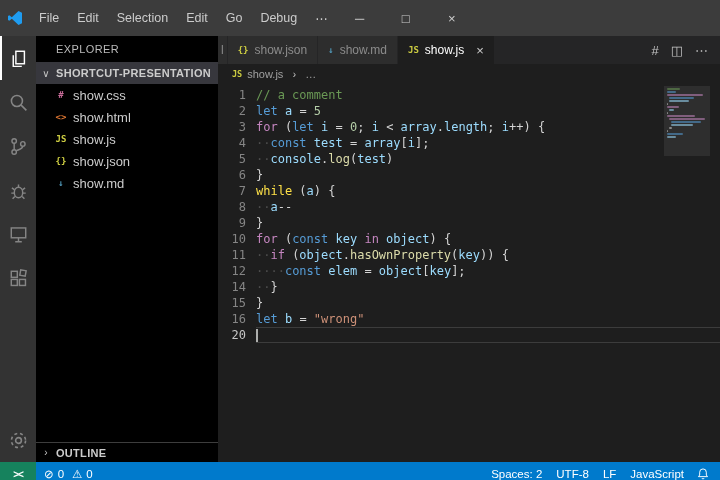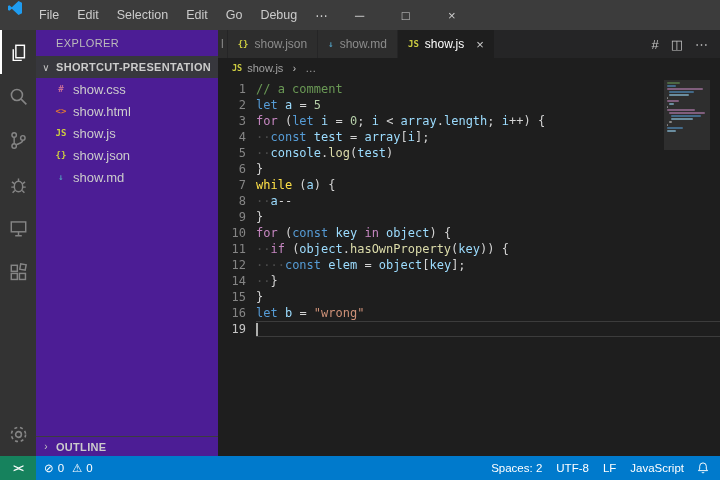--- a/index.html
+++ b/index.html
@@ -1,36 +1,36 @@
 <!DOCTYPE html>
 <html><head>
 <meta charset="utf-8">
 <style>
   html,body{margin:0;padding:0;width:720px;height:480px;overflow:hidden;background:#1e1e1e;
     font-family:"Liberation Sans",sans-serif;-webkit-font-smoothing:antialiased;}
   *{box-sizing:border-box;}
 
   
-  .titlebar{height:30px;background:#3c3c3c;display:flex;align-items:flex-start;color:#cccccc;font-size:12.5px;}
+  .titlebar{height:36px;background:#3c3c3c;display:flex;align-items:center;color:#cccccc;font-size:12.5px;}
   .logo{width:30px;display:flex;align-items:center;justify-content:center;}
   .menus{display:flex;height:100%;}
   .menu-item{padding:0 9px;display:flex;align-items:center;cursor:default;}
   .title{flex:1;text-align:center;white-space:nowrap;overflow:hidden;color:#cccccc;}
   .win-controls{display:flex;height:100%;}
   .wc{width:46px;height:100%;display:flex;align-items:center;justify-content:center;font-size:13px;color:#cccccc;}
 
   
   .main{display:flex;height:426px;}
 
   .activitybar{width:36px;background:#333333;display:flex;flex-direction:column;align-items:stretch;}
   .ab-icon{height:44px;display:flex;align-items:center;justify-content:center;color:#858585;}
   .ab-icon.active{color:#ffffff;box-shadow:inset 2px 0 0 0 #ffffff;}
   .ab-spacer{flex:1;}
 
-  .sidebar{width:182px;background:#4c1d95;display:flex;flex-direction:column;color:#cccccc;}
+  .sidebar{width:182px;background:#000000;display:flex;flex-direction:column;color:#cccccc;}
   .sb-header{height:26px;display:flex;align-items:center;padding-left:20px;font-size:11px;color:#bbbbbb;letter-spacing:.4px;}
   .sb-folder{height:22px;display:flex;align-items:center;background:#37373d;font-size:11px;font-weight:bold;letter-spacing:.3px;padding-left:4px;gap:4px;}
   .chev{color:#c5c5c5;font-size:10px;width:12px;text-align:center;font-weight:normal;}
   .file-row{height:22px;display:flex;align-items:center;padding-left:18px;font-size:13px;gap:5px;cursor:default;}
   .file-icon{width:14px;text-align:center;font-family:"DejaVu Sans Mono",monospace;font-size:9px;font-weight:bold;}
   .sb-spacer{flex:1;}
   .sb-outline{height:20px;display:flex;align-items:center;border-top:1px solid #3d3d3d;font-size:11px;font-weight:bold;letter-spacing:.3px;padding-left:4px;gap:4px;}
 
   
   .editor{flex:1;display:flex;flex-direction:column;background:#1e1e1e;min-width:0;}
@@ -274,21 +274,21 @@
           </div>
           <div class="code-line">
             <div class="ln">15</div>
             <div class="lc"><span style="color: rgb(212, 212, 212);">}</span></div>
           </div>
           <div class="code-line">
             <div class="ln">16</div>
             <div class="lc"><span style="color: rgb(86, 156, 214);">let</span><span style="color: rgb(212, 212, 212);"> </span><span style="color: rgb(156, 220, 254);">b</span><span style="color: rgb(212, 212, 212);"> = </span><span style="color: rgb(206, 145, 120);">"wrong"</span></div>
           </div>
           <div class="code-line current">
-            <div class="ln">19</div>
+            <div class="ln">20</div>
             <div class="lc"><span class="cursor"></span></div>
           </div>
         </div>
       <div class="minimap">
         <div class="mm-slider"></div>
         <div id="mm-lines">
             <div class="mm-line" style="width: 13px; margin-left: 0px; background: rgb(106, 153, 85);"></div>
             <div class="mm-line" style="width: 9px; margin-left: 0px; background: rgb(86, 156, 214);"></div>
             <div class="mm-line" style="width: 36px; margin-left: 0px; background: rgb(197, 134, 192);"></div>
             <div class="mm-line" style="width: 25px; margin-left: 2px; background: rgb(86, 156, 214);"></div>

